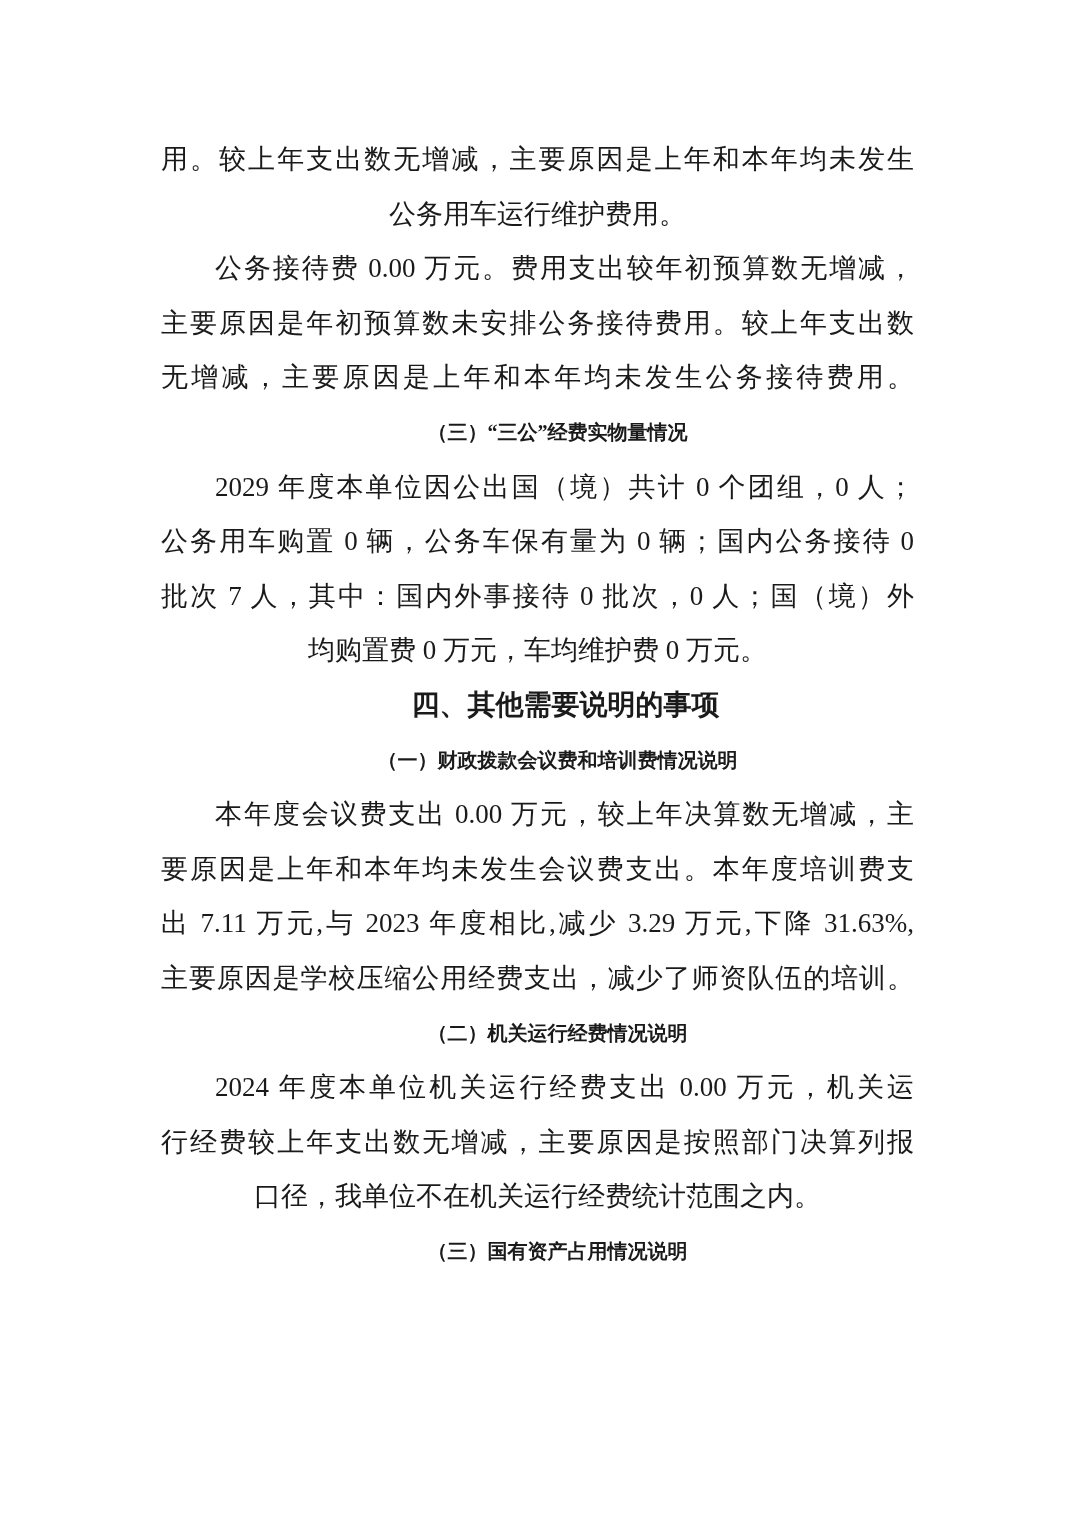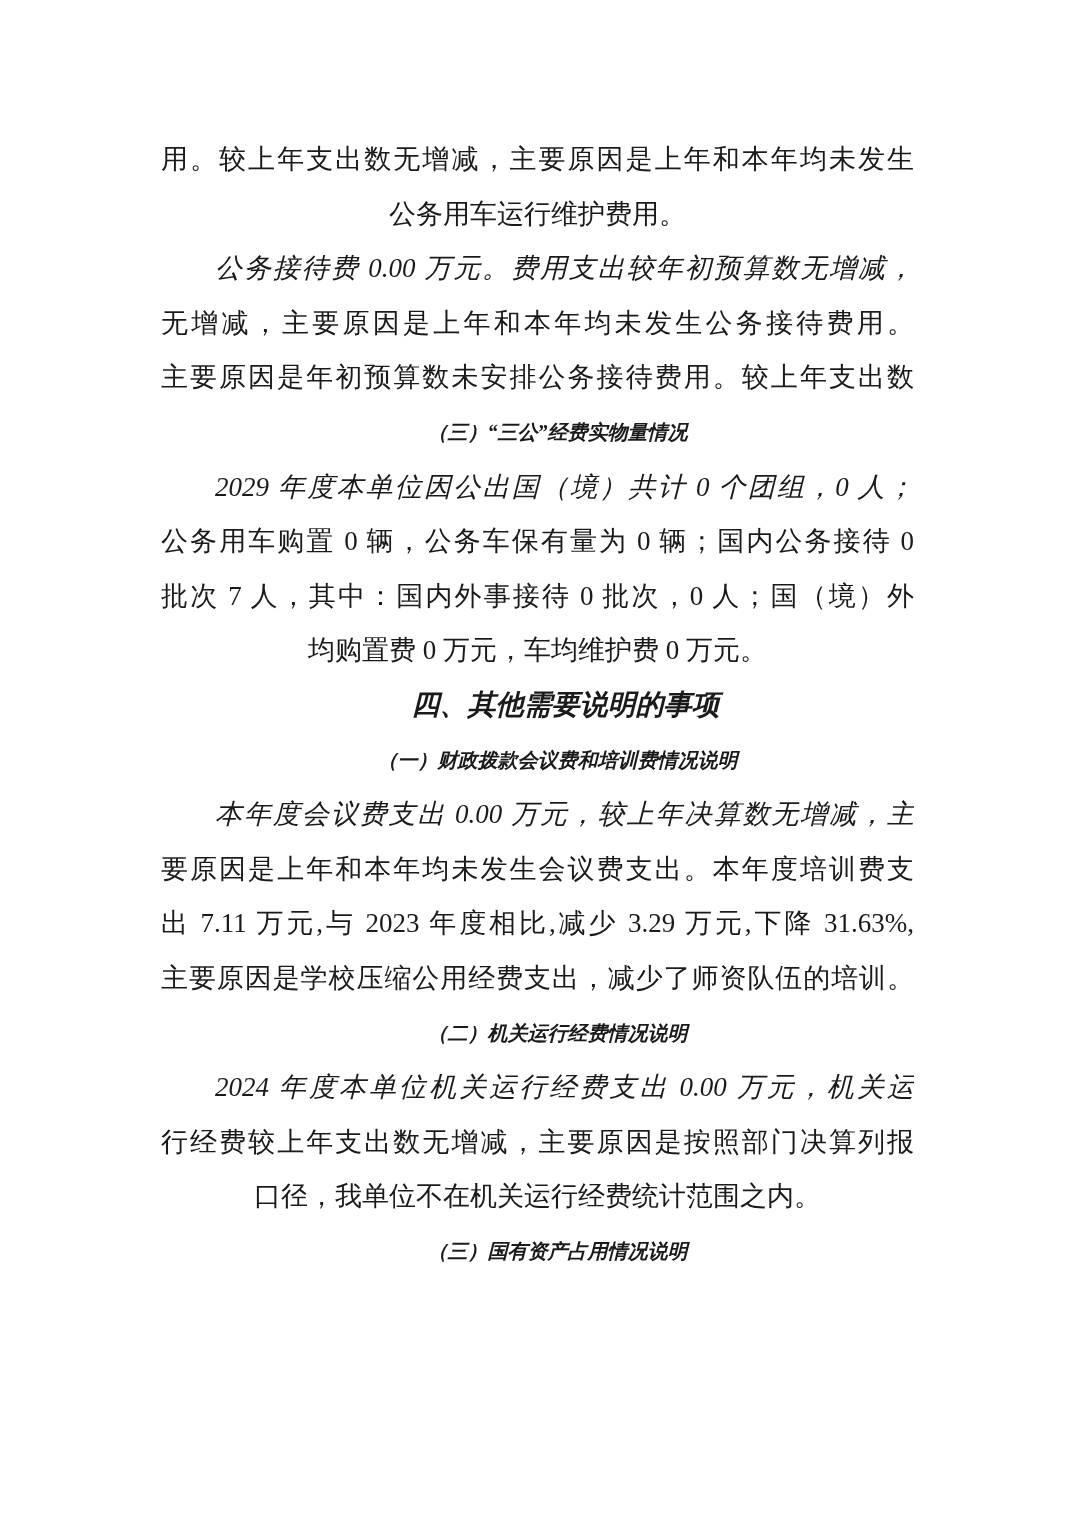--- a/index.html
+++ b/index.html
@@ -30,43 +30,42 @@
     overflow: hidden;
     text-align: center;
     white-space: pre-wrap;
   }
   .fill {
     text-align: justify;
     text-align-last: justify;
   }
   .ind {
     text-indent: 2em;
-    font-style: italic;
   }
   .h-kai {
     font-weight: 700;
     font-family: "Liberation Serif", "DejaVu Serif", serif;
     font-size: 20px;
   }
   .h-hei {
     font-weight: 700;
     font-family: "Liberation Sans", "DejaVu Sans", sans-serif;
     font-size: 28px;
   }
 </style>
 </head>
 <body>
 
 <div class="page">
   <div class="content">
     <div class="line fill">用。较上年支出数无增减，主要原因是上年和本年均未发生</div>
     <div class="line">公务用车运行维护费用。</div>
     <div class="line fill ind">公务接待费 0.00 万元。费用支出较年初预算数无增减，</div>
+    <div class="line fill">主要原因是年初预算数未安排公务接待费用。较上年支出数</div>
     <div class="line fill">无增减，主要原因是上年和本年均未发生公务接待费用。</div>
-    <div class="line fill">主要原因是年初预算数未安排公务接待费用。较上年支出数</div>
     <div class="line ind h-kai">（三）“三公”经费实物量情况</div>
     <div class="line fill ind">2029 年度本单位因公出国（境）共计 0 个团组，0 人；</div>
     <div class="line fill">公务用车购置 0 辆，公务车保有量为 0 辆；国内公务接待 0</div>
     <div class="line fill">批次 7 人，其中：国内外事接待 0 批次，0 人；国（境）外</div>
     <div class="line">均购置费 0 万元，车均维护费 0 万元。</div>
     <div class="line ind h-hei">四、其他需要说明的事项</div>
     <div class="line ind h-kai">（一）财政拨款会议费和培训费情况说明</div>
     <div class="line fill ind">本年度会议费支出 0.00 万元，较上年决算数无增减，主</div>
     <div class="line fill">要原因是上年和本年均未发生会议费支出。本年度培训费支</div>
     <div class="line fill">出 7.11 万元,与 2023 年度相比,减少 3.29 万元,下降 31.63%,</div>

